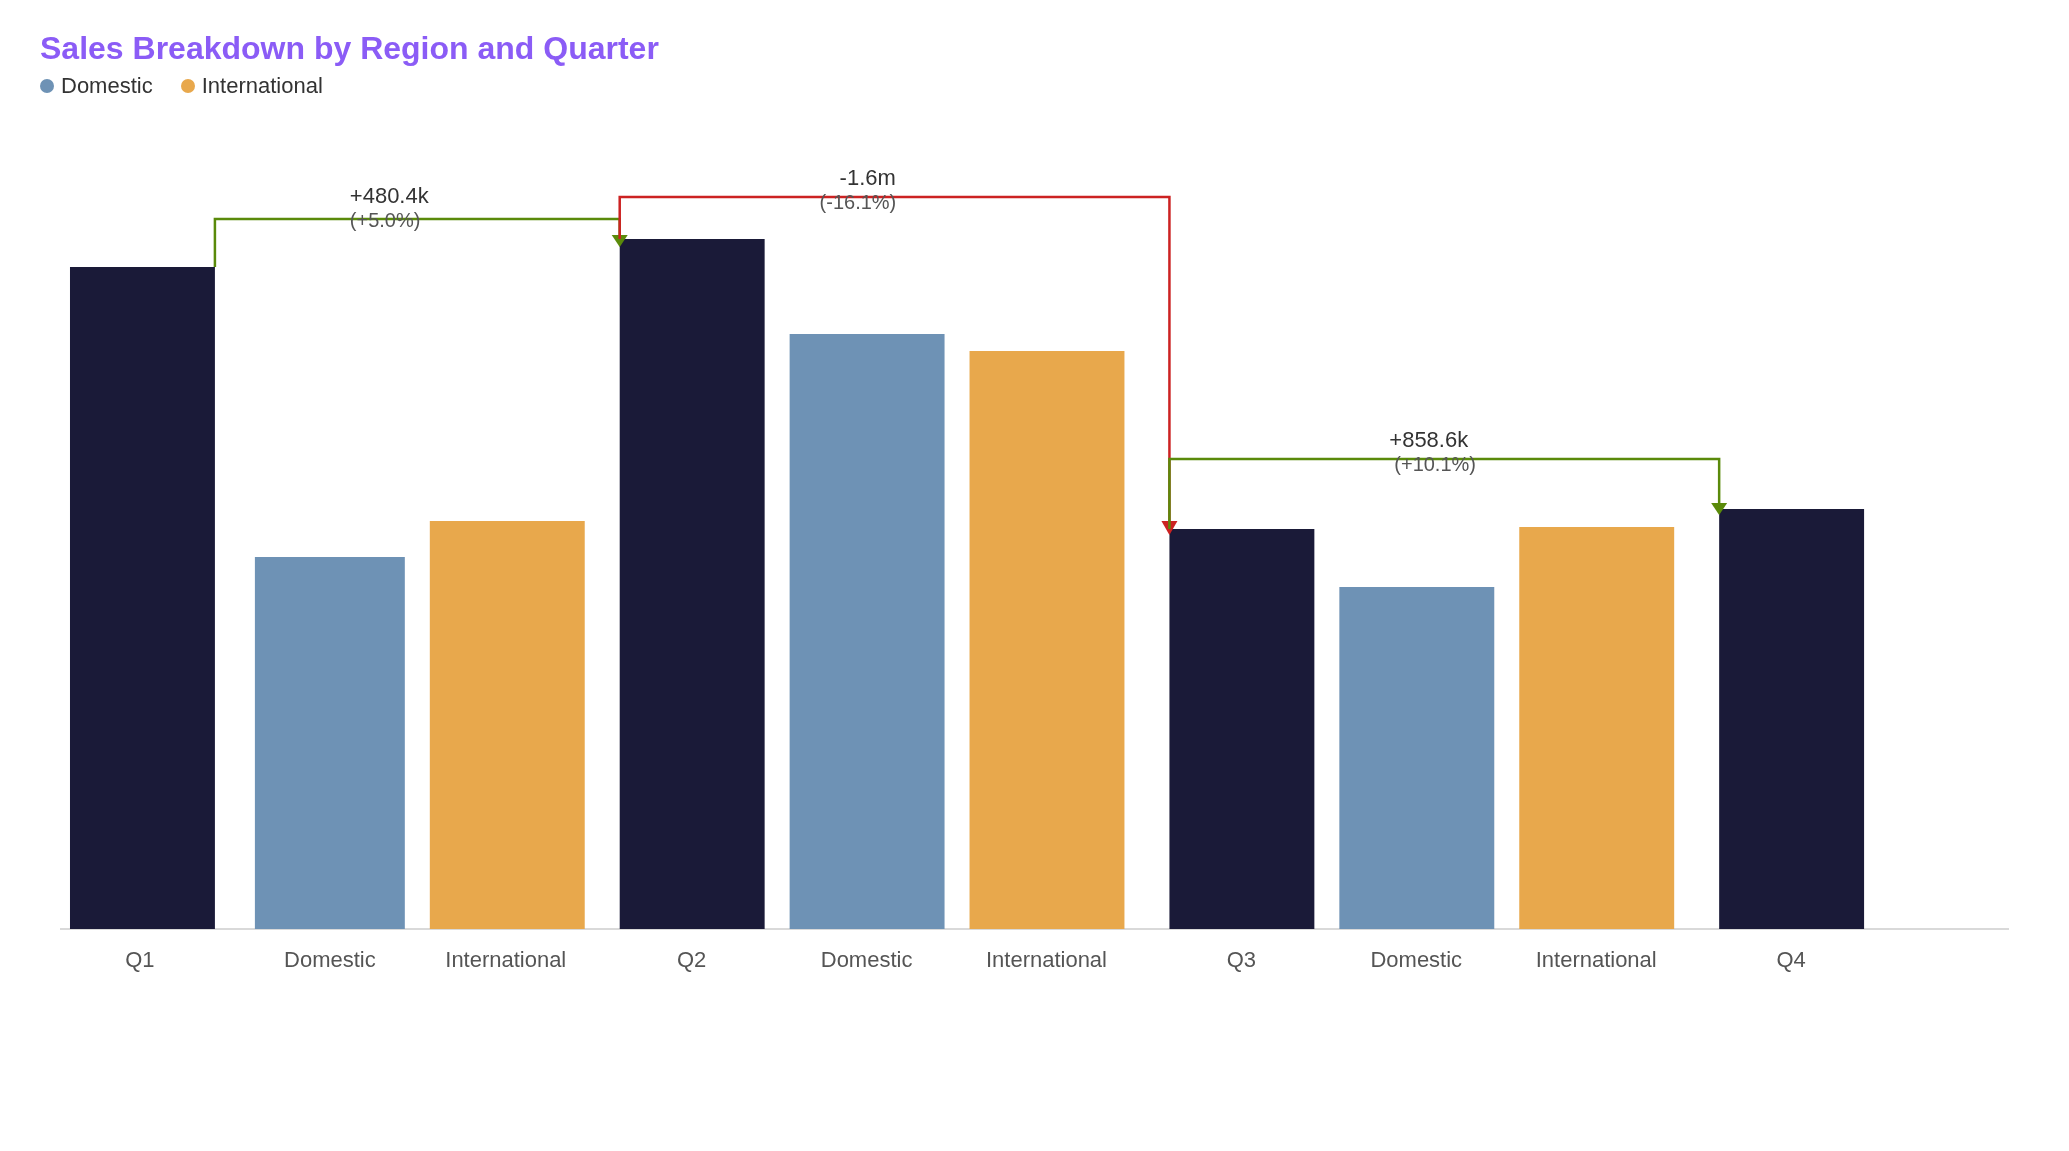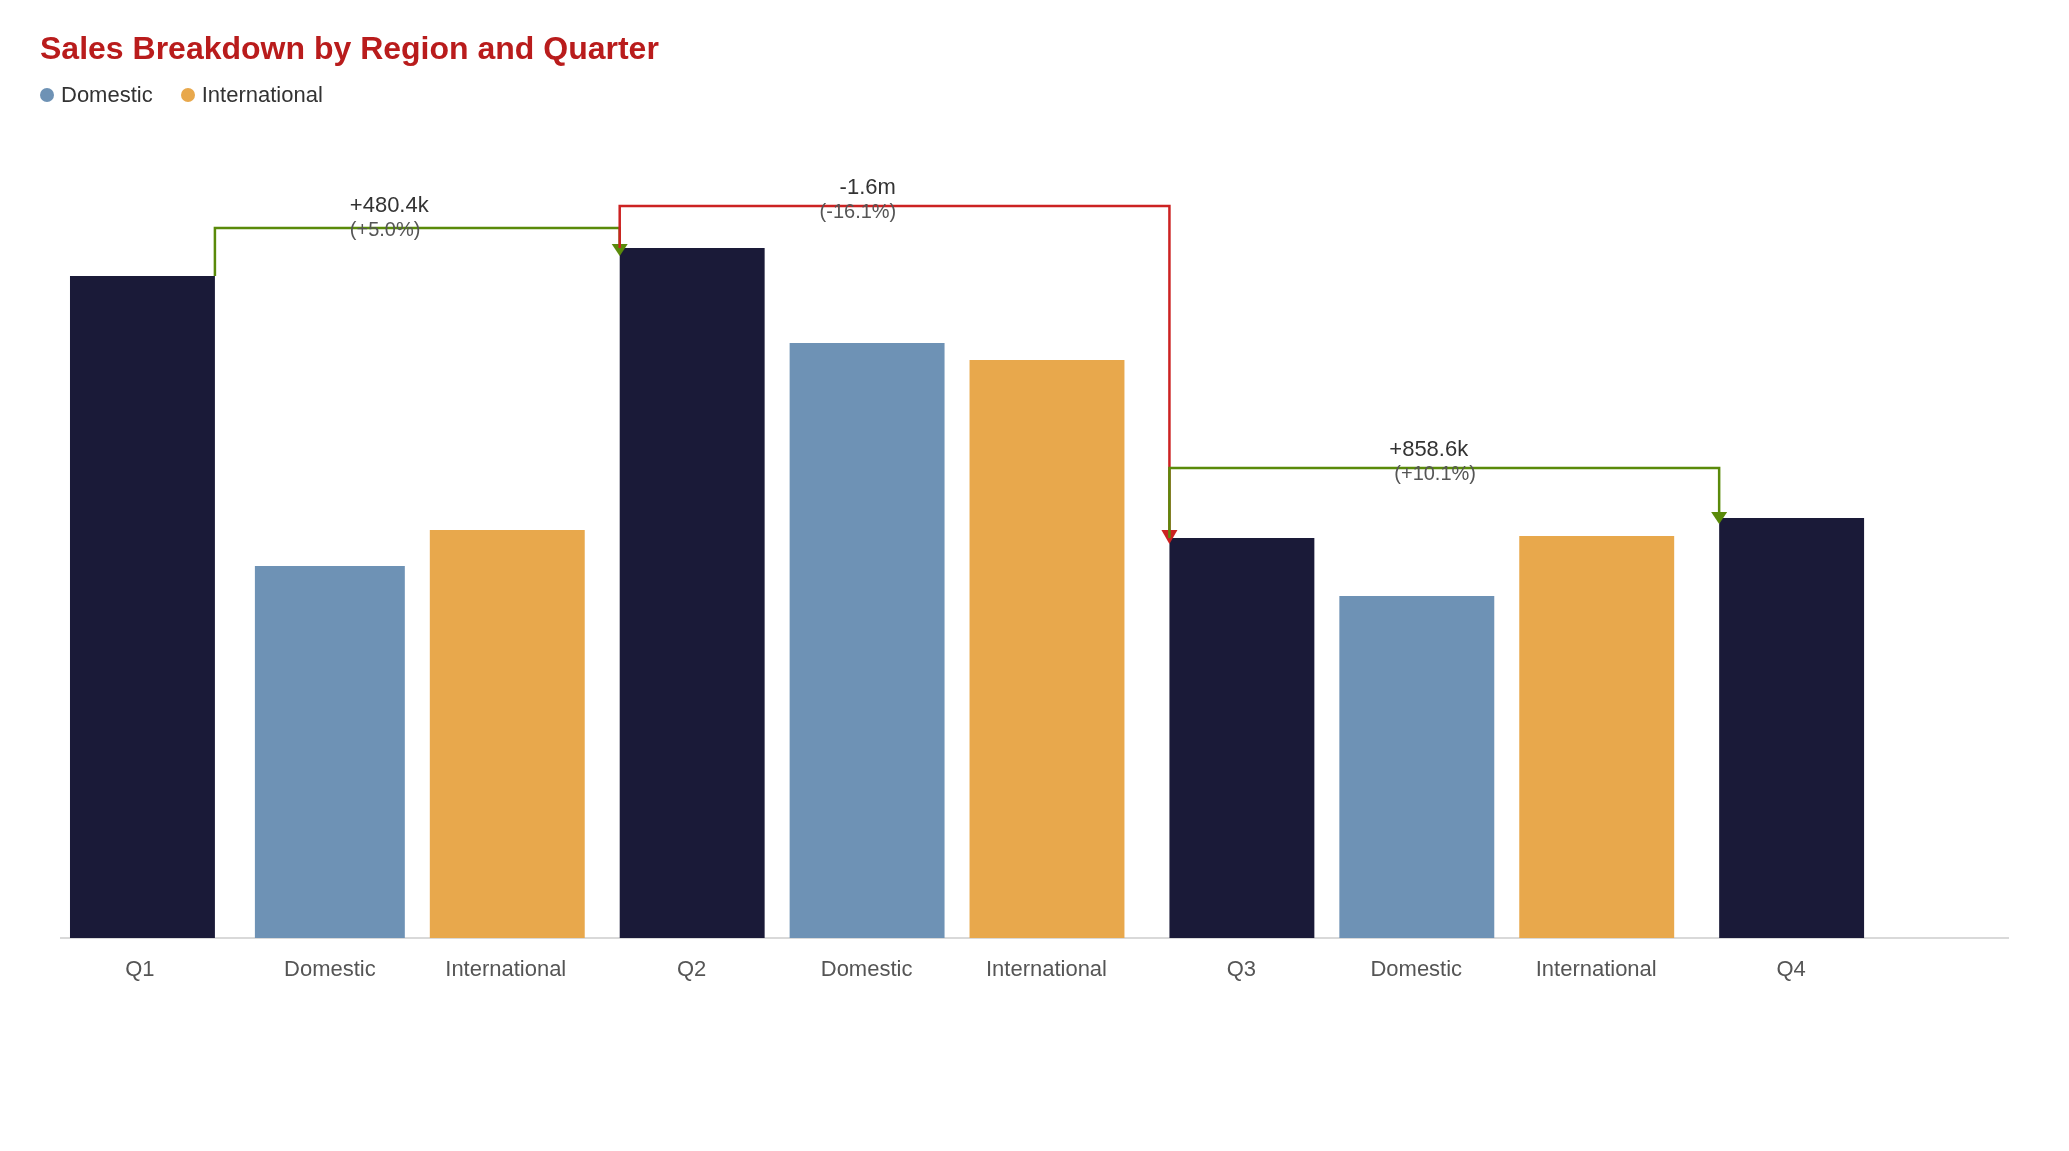--- a/index.html
+++ b/index.html
@@ -14,22 +14,22 @@
     .chart-container {
       position: absolute;
       top: 30px;
       left: 40px;
       right: 40px;
       bottom: 30px;
     }
     .chart-title {
       font-size: 32px;
       font-weight: 700;
-      color: #b91c1c;
-      margin-bottom: 15px;
+      color: #8b5cf6;
+      margin-bottom: 6px;
     }
     .legend {
       display: flex;
       gap: 28px;
       margin-bottom: 40px;
       align-items: center;
     }
     .legend-item {
       display: flex;
       align-items: center;

